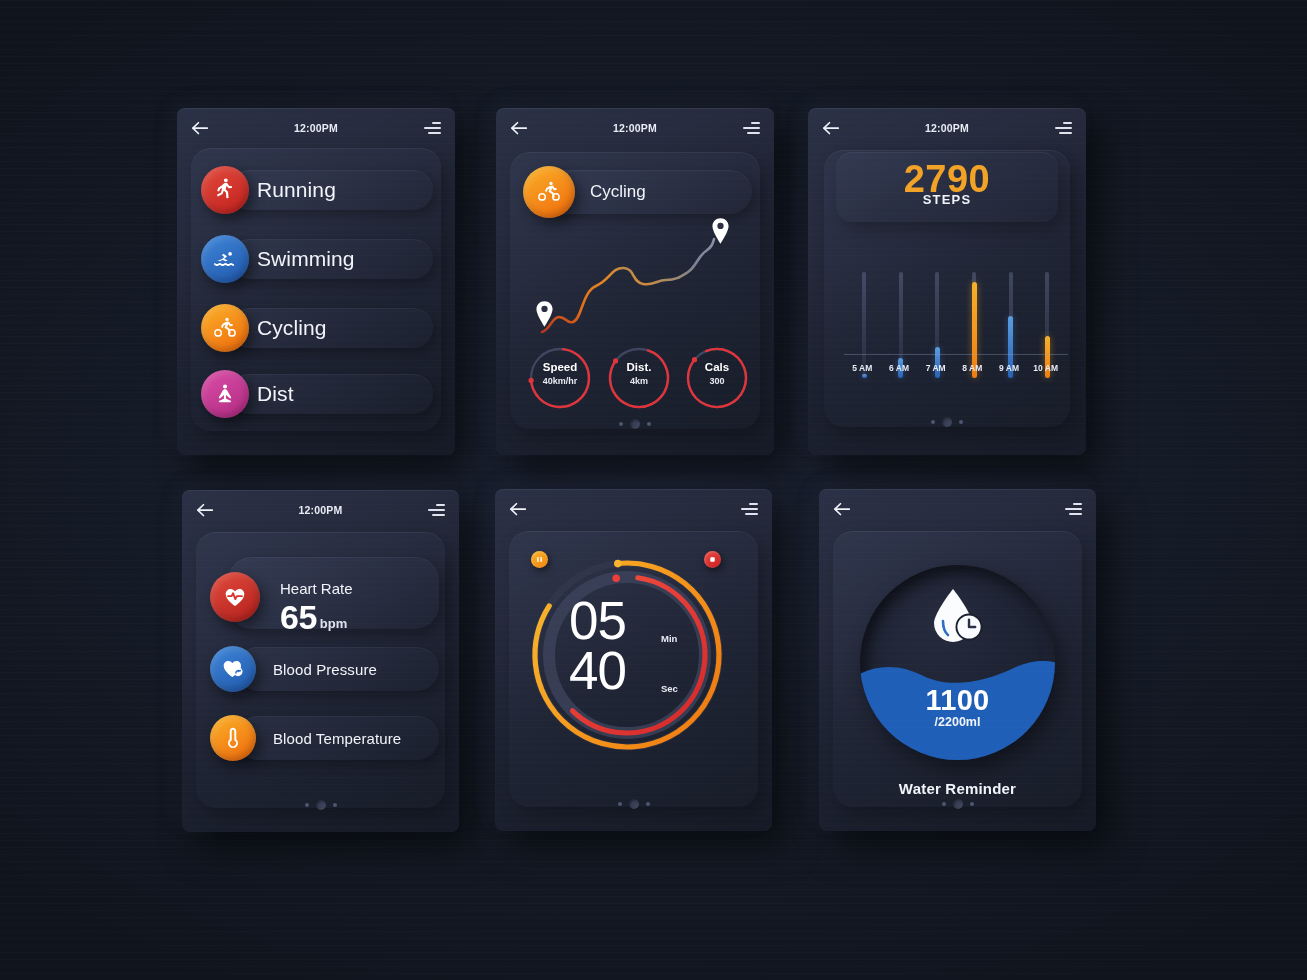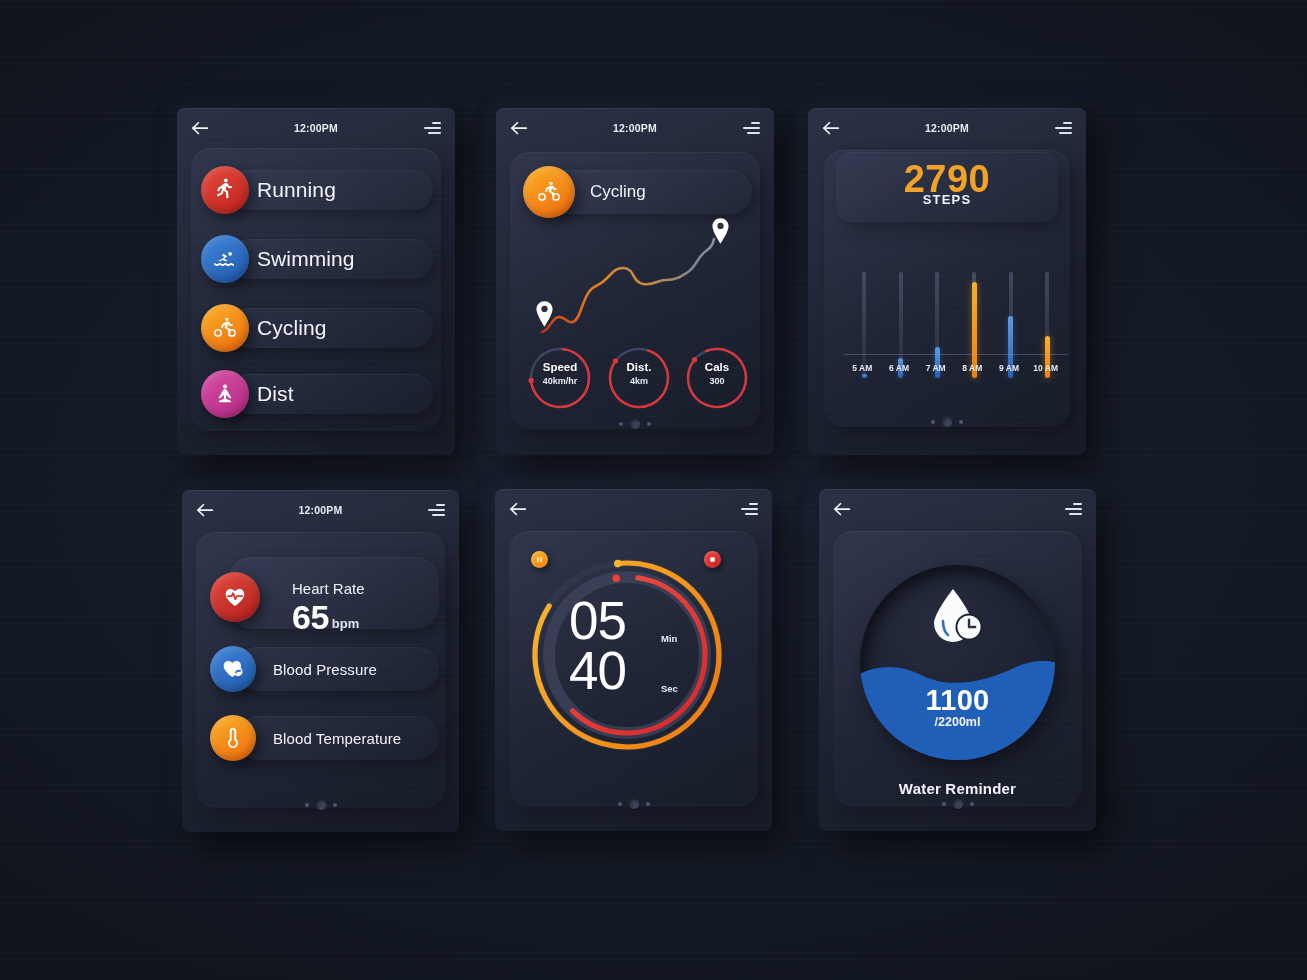--- a/index.html
+++ b/index.html
@@ -341,21 +341,21 @@
         </div>
       </div>
       <div class="panel" style="inset: 42px 14px 24px;"></div>
       <div style="position: absolute; left: 46px; right: 20px; top: 67px; height: 72px; border-radius: 24px; background: linear-gradient(145deg, rgba(66, 74, 102, 0.34), rgba(30, 35, 50, 0.1)); box-shadow: rgba(150, 163, 200, 0.09) 0px 1px 0px inset, rgba(0, 0, 0, 0.3) 5px 6px 14px;"></div>
       <div class="circ-ic" style="position: absolute; left: 28px; top: 82px; width: 50px; height: 50px; background: linear-gradient(150deg, rgb(225, 75, 62), rgb(180, 31, 28));">
         <svg viewBox="0 0 24 24">
           <path fill="#fff" d="M12 20.3S3.4 14.9 3.4 9.2c0-2.8 2.2-4.7 4.5-4.7 1.7 0 3.2.9 4.1 2.3.9-1.4 2.4-2.3 4.1-2.3 2.3 0 4.5 1.9 4.5 4.7 0 5.7-8.6 11.1-8.6 11.1z"></path>
           <path d="M5.6 11.2h3.3l1.3-2.7 2.1 5.4 1.5-2.7h4.6" stroke="#d8332e" stroke-width="1.7" fill="none" stroke-linecap="round" stroke-linejoin="round"></path>
         </svg>
       </div>
-      <div class="hr-text" style="position: absolute; left: 92px; top: 90px;">
+      <div class="hr-text" style="position: absolute; left: 80px; top: 90px;">
         <div class="hr-name">Heart Rate</div>
         <div style="display: flex; align-items: flex-end; margin-top: 3px;">
           <span class="hr-big">65</span>
           <span class="hr-unit" style="margin-bottom: 3px;">bpm</span>
         </div>
       </div>
       <div class="vital-row" style="top: 157px; height: 44px; left: 28px; right: 20px; align-items: center;">
         <div class="vital-pill" style="left: 26px;"></div>
         <div class="circ-ic" style="width: 46px; height: 46px; background: linear-gradient(150deg, rgb(63, 134, 216), rgb(32, 88, 173));">
           <svg viewBox="0 0 24 24">

